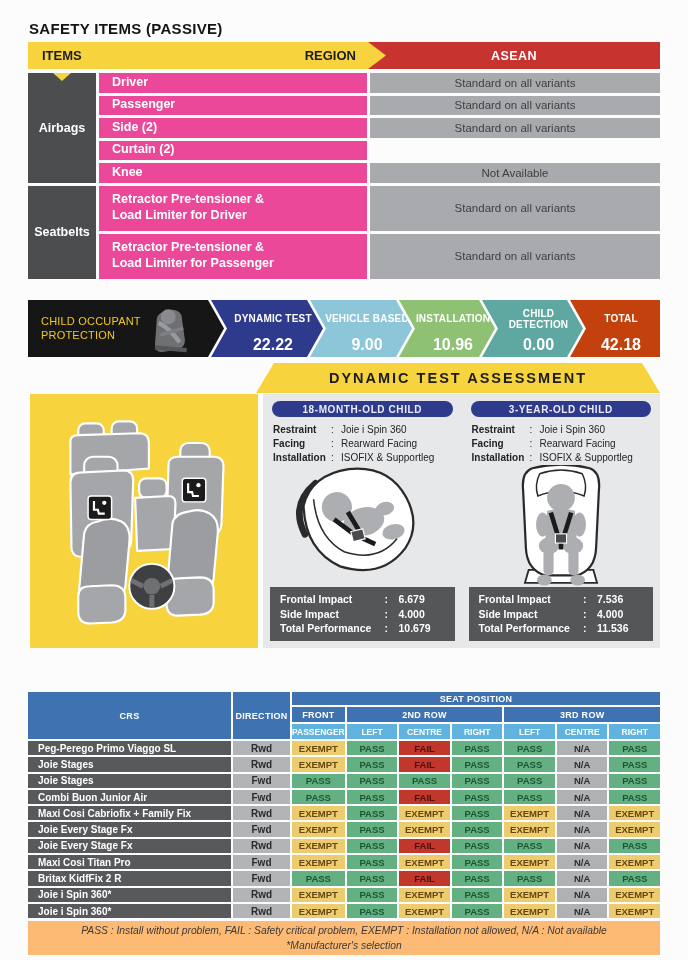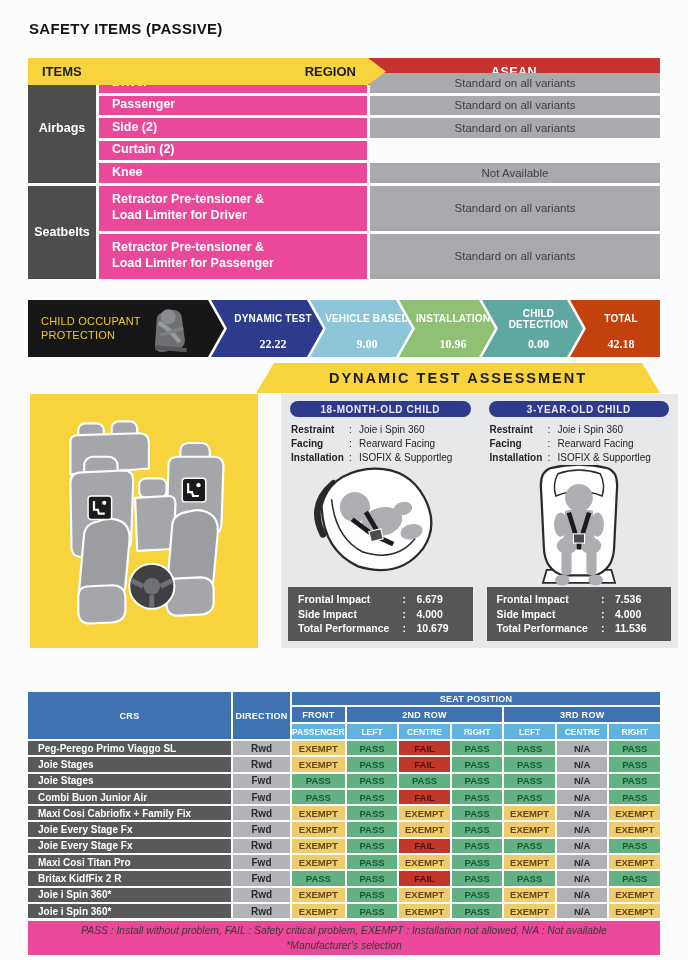--- a/index.html
+++ b/index.html
@@ -2,21 +2,21 @@
 <html><head>
 <meta charset="utf-8">
 <style>
   html,body{margin:0;padding:0;background:#fafafa;}
   body{width:688px;height:960px;font-family:"Liberation Sans",sans-serif;}
   .page{position:relative;width:688px;height:960px;background:#fcfcfc;overflow:hidden;}
 
   .page-title{position:absolute;left:29px;top:20px;font-size:15px;font-weight:bold;color:#141414;letter-spacing:.3px;}
 
   
-  .region-banner{position:absolute;left:28px;top:58px;width:632px;height:27px;display:flex;}
+  .region-banner{position:absolute;left:28px;top:42px;width:632px;height:27px;display:flex;}
   .rb-yellow{flex:0 0 358px;background:#F7D33E;z-index:2;box-sizing:border-box;
     clip-path:polygon(0 0,calc(100% - 18px) 0,100% 50%,calc(100% - 18px) 100%,0 100%);
     display:flex;align-items:center;justify-content:space-between;padding:0 30px 0 14px;
     font-weight:bold;font-size:13px;color:#1c1c1c;}
   .rb-red{flex:1;margin-left:-18px;background:#C7342F;color:#fff;font-weight:bold;font-size:12.5px;
     display:flex;align-items:center;justify-content:center;letter-spacing:.4px;}
 
   
   .safety-grid{position:absolute;left:28px;top:73px;width:632px;display:grid;
     grid-template-columns:68px 268px 1fr;grid-template-rows:repeat(5,19.5px) 45px 45px;gap:3px;}
@@ -34,30 +34,30 @@
   .seg-black{flex:0 0 196px;background:#161617;z-index:6;
     clip-path:polygon(0 0,calc(100% - 16px) 0,100% 50%,calc(100% - 16px) 100%,0 100%);
     display:flex;align-items:center;gap:7px;padding-left:13px;}
   .seg-black .t{color:#F2C81C;font-weight:normal;font-size:11px;line-height:1.25;white-space:pre-line;letter-spacing:.2px;}
   .seg-c{clip-path:polygon(0 0,calc(100% - 16px) 0,100% 50%,calc(100% - 16px) 100%,0 100%,16px 50%);
     display:flex;flex-direction:column;color:#fff;}
   .seg-last{clip-path:polygon(0 0,100% 0,100% 100%,0 100%,16px 50%)!important;}
   .seg-c .lab{height:30px;margin-top:4px;padding-left:12px;display:flex;align-items:center;justify-content:center;
     text-align:center;font-weight:bold;font-size:10px;letter-spacing:.2px;white-space:pre-line;line-height:1.15;}
   .seg-c .val{flex:1;padding-left:12px;display:flex;align-items:center;justify-content:center;
-    font-size:12px;font-weight:bold;margin-top:-2px;font-family:Liberation Serif, serif;}
+    font-size:16px;font-weight:bold;margin-top:-2px;}
 
   
   .dt-header{position:absolute;left:256px;top:363px;width:404px;height:30px;background:#F7D33E;
     clip-path:polygon(18px 0,calc(100% - 18px) 0,100% 100%,0 100%);
     display:flex;align-items:center;justify-content:center;font-weight:bold;font-size:14.5px;
     letter-spacing:2px;color:#1c1c1c;}
   .seats-panel{position:absolute;left:30px;top:394px;width:228px;height:254px;background:#F7D33E;
     display:flex;align-items:center;justify-content:center;}
-  .dt-panel{position:absolute;left:281px;top:394px;width:397px;height:254px;display:flex;}
+  .dt-panel{position:absolute;left:263px;top:394px;width:397px;height:254px;display:flex;}
   .dt-col{flex:1;background:#E7E8E9;display:flex;flex-direction:column;}
   .dt-pill{margin:7px 9px 3px;background:#2E3A8C;border-radius:9px;height:16px;flex:0 0 16px;
     display:flex;align-items:center;justify-content:center;color:#EAEBF4;font-weight:bold;font-size:10px;letter-spacing:.6px;}
   .dt-info{margin:3px 4px 0 10px;font-size:10px;color:#242426;line-height:1.4;}
   .dt-info .row{display:flex;}
   .dt-info .l{width:58px;font-weight:bold;}
   .dt-info .c{width:10px;}
   .dt-illo{flex:1;display:flex;align-items:center;justify-content:center;overflow:hidden;}
   .dt-score{margin:0 7px 7px;background:#555658;color:#fff;padding:5px 12px 6px 10px;
     font-size:10.5px;font-weight:bold;line-height:1.35;}
@@ -74,21 +74,21 @@
   .crs-grid{position:absolute;left:28px;top:692px;width:632px;display:grid;
     grid-template-columns:203px 57px repeat(7,1fr);grid-template-rows:13px 15px 15px repeat(11,14.3px);gap:2px;}
   .h-mid{background:#3E72B1;color:#fff;font-weight:bold;font-size:9px;letter-spacing:.3px;
     display:flex;align-items:center;justify-content:center;text-align:center;}
   .h-sub{background:#5FB3DE;color:#fff;font-weight:bold;font-size:8.5px;
     display:flex;align-items:center;justify-content:center;}
   .c-name{background:#58595B;color:#fff;font-weight:bold;font-size:10px;display:flex;align-items:center;padding-left:10px;}
   .c-dir{background:#B2B4B7;color:#2B2B2D;font-weight:bold;font-size:10px;display:flex;align-items:center;justify-content:center;}
   .c-res{font-weight:bold;font-size:9.5px;display:flex;align-items:center;justify-content:center;}
 
-  .legend{position:absolute;left:28px;top:921px;width:632px;height:34px;background:#ec4899;
+  .legend{position:absolute;left:28px;top:921px;width:632px;height:34px;background:#fdba74;
     display:flex;flex-direction:column;align-items:center;justify-content:center;
     font-style:italic;font-size:10.3px;color:#3A3A3C;line-height:1.5;}
 </style>
 </head>
 <body>
 
 <div class="page">
 
   <div class="page-title">SAFETY ITEMS (PASSIVE)</div>
 

